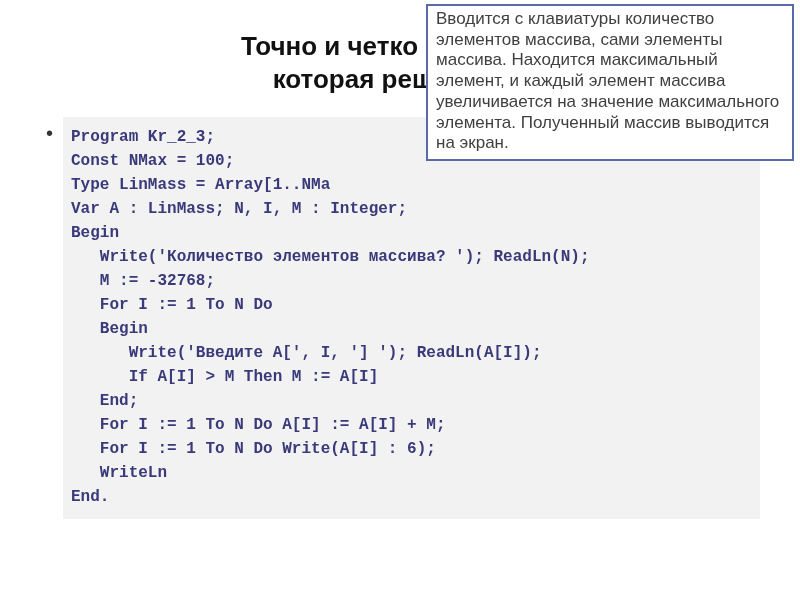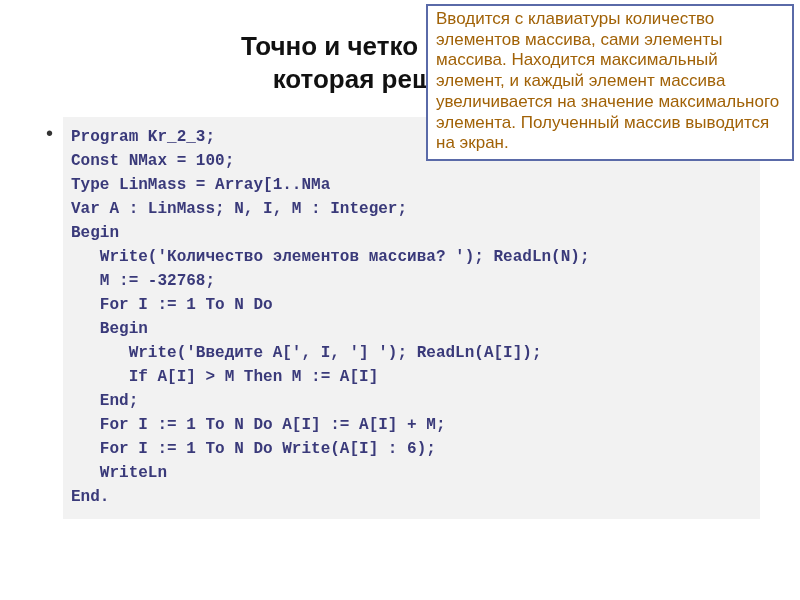--- a/index.html
+++ b/index.html
@@ -50,21 +50,21 @@
   .callout {
     position: absolute;
     top: 4px;
     right: 6px;
     width: 368px;
     background: #ffffff;
     border: 2px solid #5a6aa8;
     padding: 3px 8px 5px 8px;
     font-size: 17px;
     line-height: 1.22;
-    color: #a16207;
+    color: #404040;
     z-index: 5;
     margin-left: 28px;
   }
 </style>
 </head>
 <body>
 
 <div class="slide">
 
   <div class="title">

